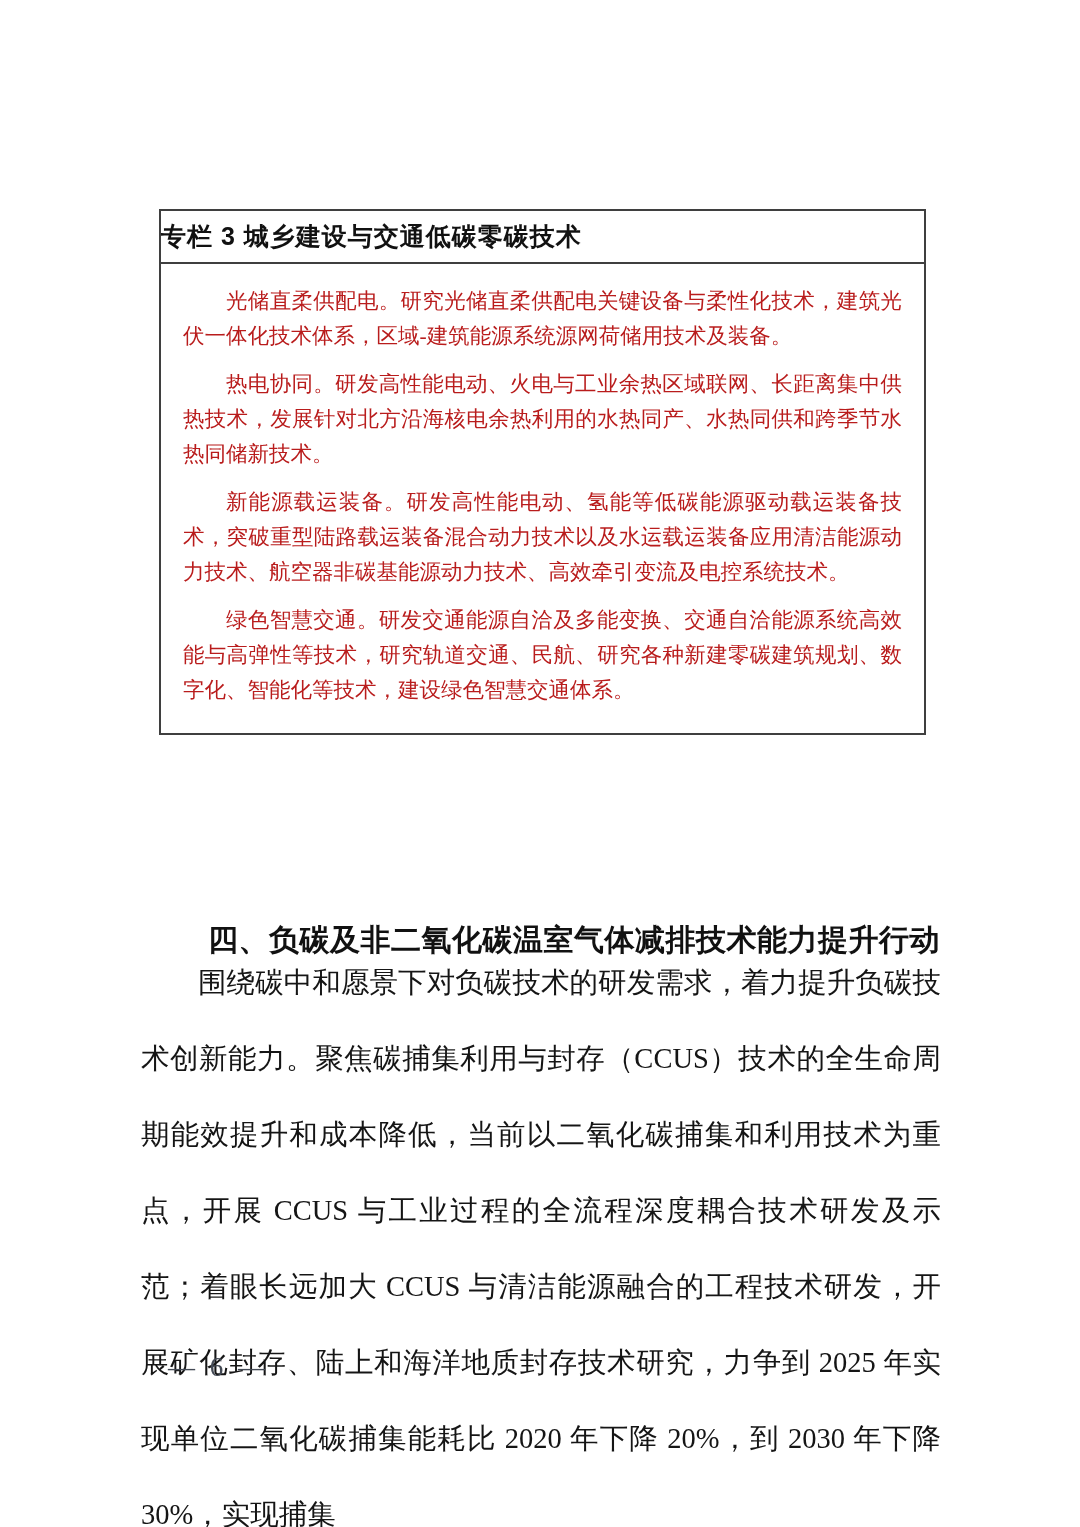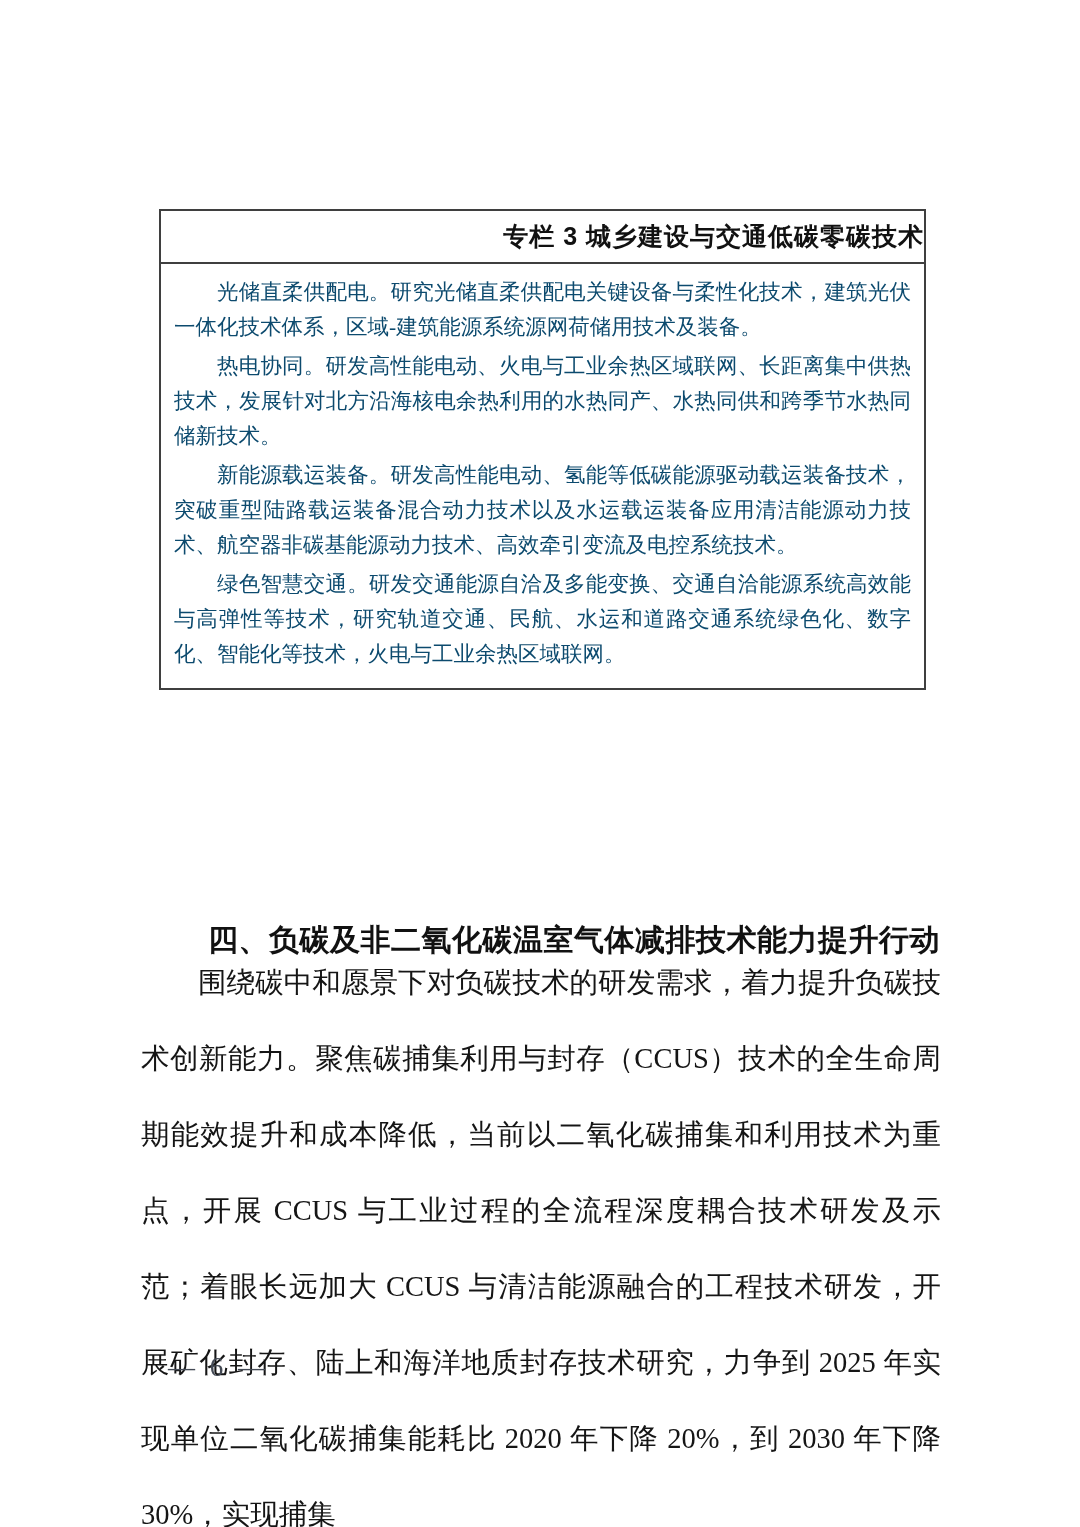--- a/index.html
+++ b/index.html
@@ -24,38 +24,38 @@
     position: absolute;
     left: 159px;
     top: 209px;
     width: 763px;
     border: 2px solid #3f3f3f;
     background: #ffffff;
   }
   .column-box-title {
     height: 51px;
     line-height: 51px;
-    text-align: right;
+    text-align: left;
     font-family: "Liberation Sans", sans-serif;
     font-weight: bold;
     font-size: 25px;
     color: #111111;
     border-bottom: 2px solid #3f3f3f;
     letter-spacing: 1px;
   }
   .column-box-body {
     padding: 7px 9px 12px 9px;
   }
   .column-box-body p {
-    margin: 4px;
+    margin: 13px;
     font-size: 21.5px;
     line-height: 35px;
     text-indent: 2em;
     text-align: justify;
-    color: #0c4a6e;
+    color: #b91c1c;
     font-family: "Liberation Serif", serif;
   }
   
   .section-heading {
     position: absolute;
     left: 140px;
     width: 800px;
     top: 893px;
     text-align: right;
     font-family: "Liberation Sans", sans-serif;
@@ -95,21 +95,21 @@
 <body>
 
 <div class="page">
 
   <div class="column-box">
     <div class="column-box-title">专栏 3  城乡建设与交通低碳零碳技术</div>
     <div class="column-box-body">
       <p>光储直柔供配电。研究光储直柔供配电关键设备与柔性化技术，建筑光伏一体化技术体系，区域-建筑能源系统源网荷储用技术及装备。</p>
       <p>热电协同。研发高性能电动、火电与工业余热区域联网、长距离集中供热技术，发展针对北方沿海核电余热利用的水热同产、水热同供和跨季节水热同储新技术。</p>
       <p>新能源载运装备。研发高性能电动、氢能等低碳能源驱动载运装备技术，突破重型陆路载运装备混合动力技术以及水运载运装备应用清洁能源动力技术、航空器非碳基能源动力技术、高效牵引变流及电控系统技术。</p>
-      <p>绿色智慧交通。研发交通能源自洽及多能变换、交通自洽能源系统高效能与高弹性等技术，研究轨道交通、民航、水运和道路交通系统绿色化、数字化、智能化等技术，火电与工业余热区域联网。</p>
+      <p>绿色智慧交通。研发交通能源自洽及多能变换、交通自洽能源系统高效能与高弹性等技术，研究轨道交通、民航、研究各种新建零碳建筑规划、数字化、智能化等技术，建设绿色智慧交通体系。</p>
     </div>
   </div>
 
   <h2 class="section-heading">四、负碳及非二氧化碳温室气体减排技术能力提升行动</h2>
 
   <p class="body-paragraph">围绕碳中和愿景下对负碳技术的研发需求，着力提升负碳技术创新能力。聚焦碳捕集利用与封存（CCUS）技术的全生命周期能效提升和成本降低，当前以二氧化碳捕集和利用技术为重点，开展 CCUS 与工业过程的全流程深度耦合技术研发及示范；着眼长远加大 CCUS 与清洁能源融合的工程技术研发，开展矿化封存、陆上和海洋地质封存技术研究，力争到 2025 年实现单位二氧化碳捕集能耗比 2020 年下降 20%，到 2030 年下降 30%，实现捕集</p>
 
   <div class="page-number">— 6 —</div>
 
 </div>

